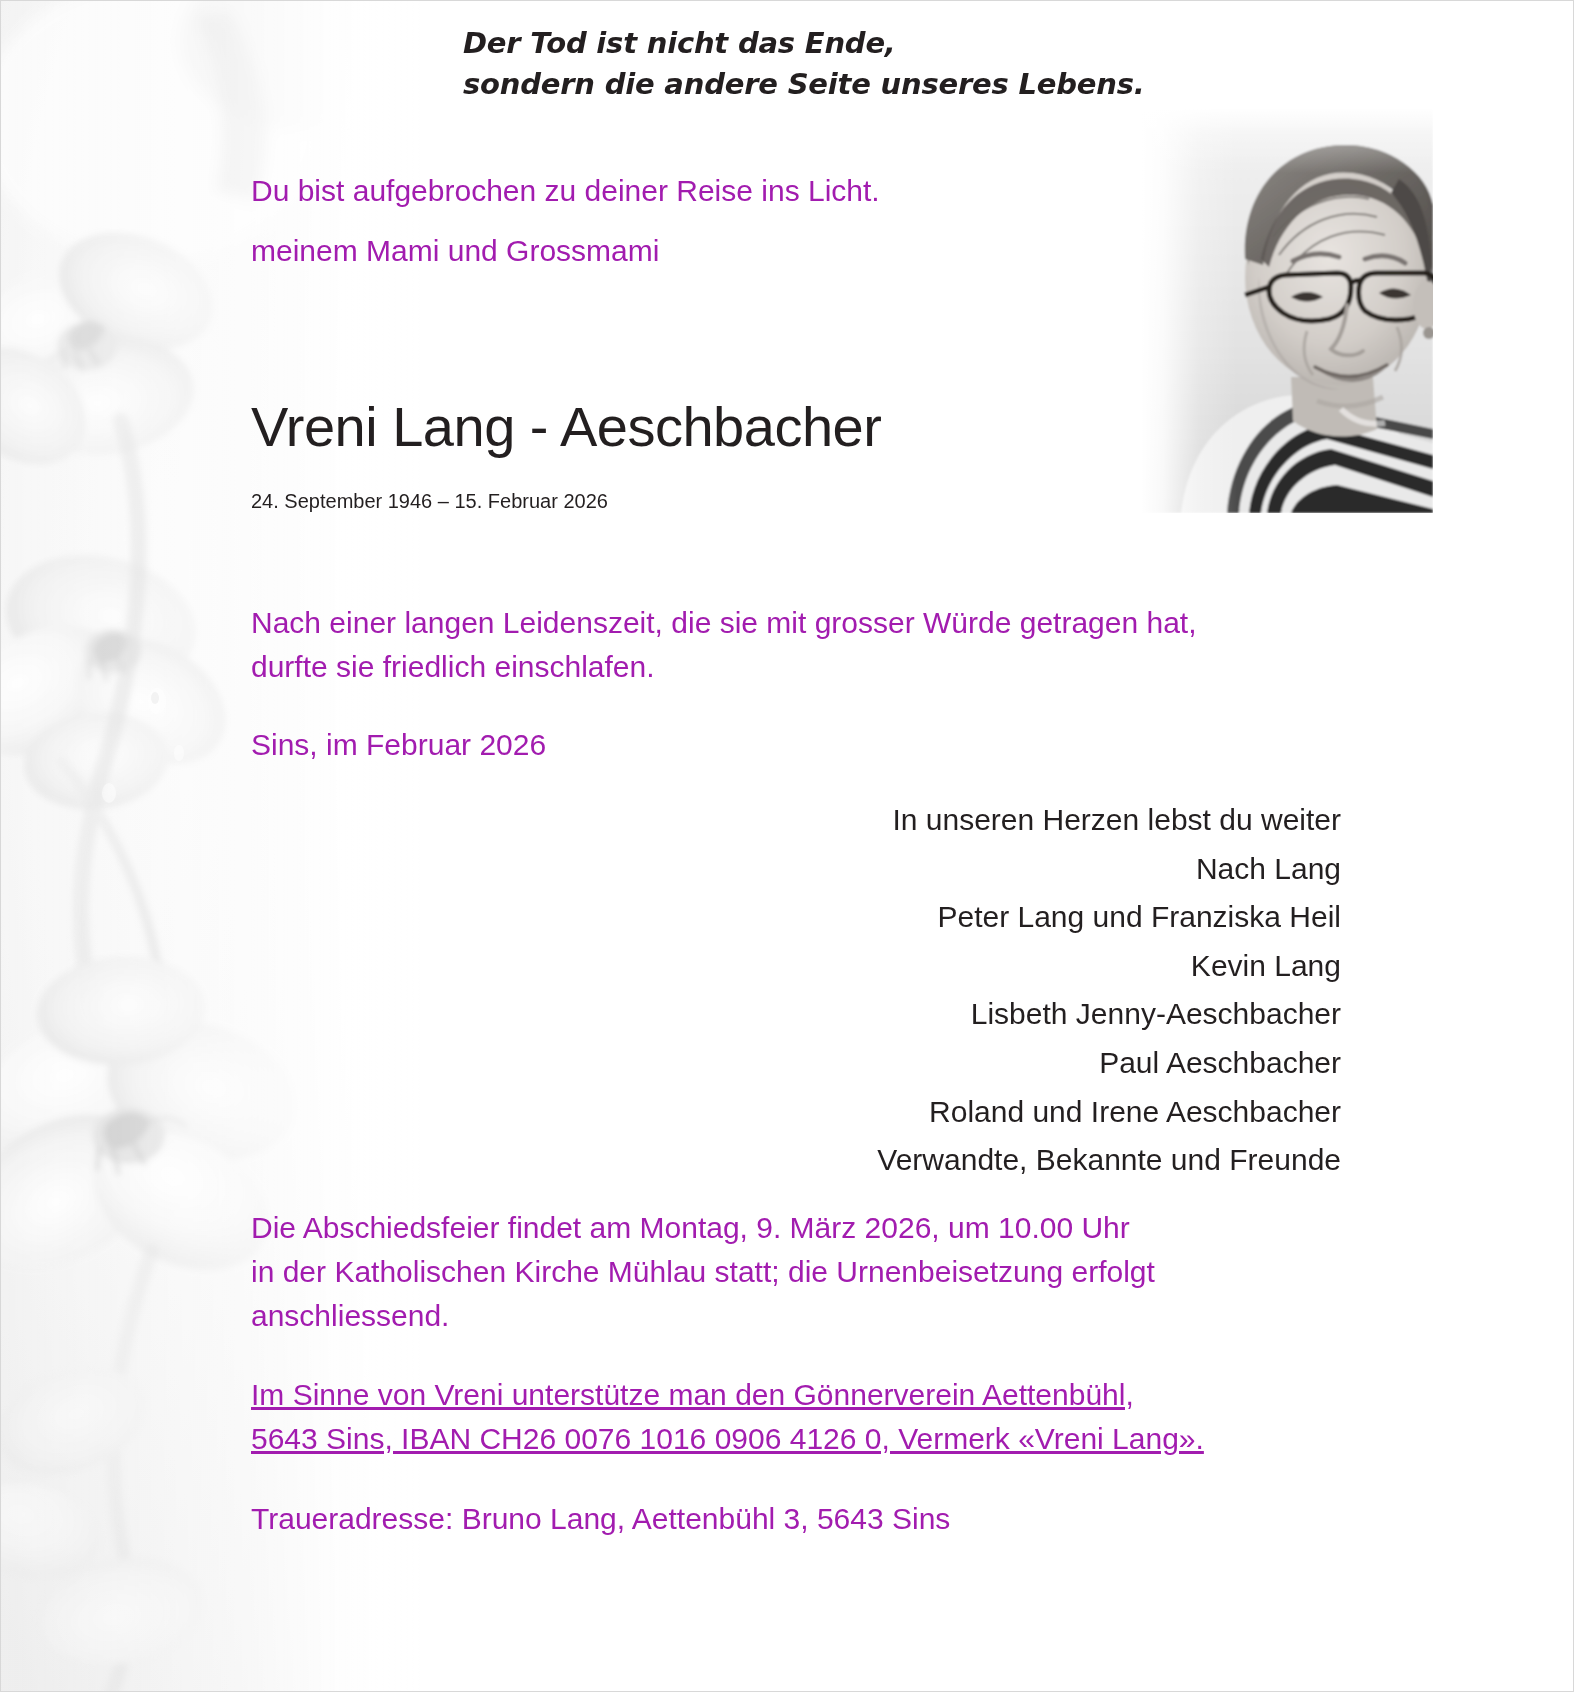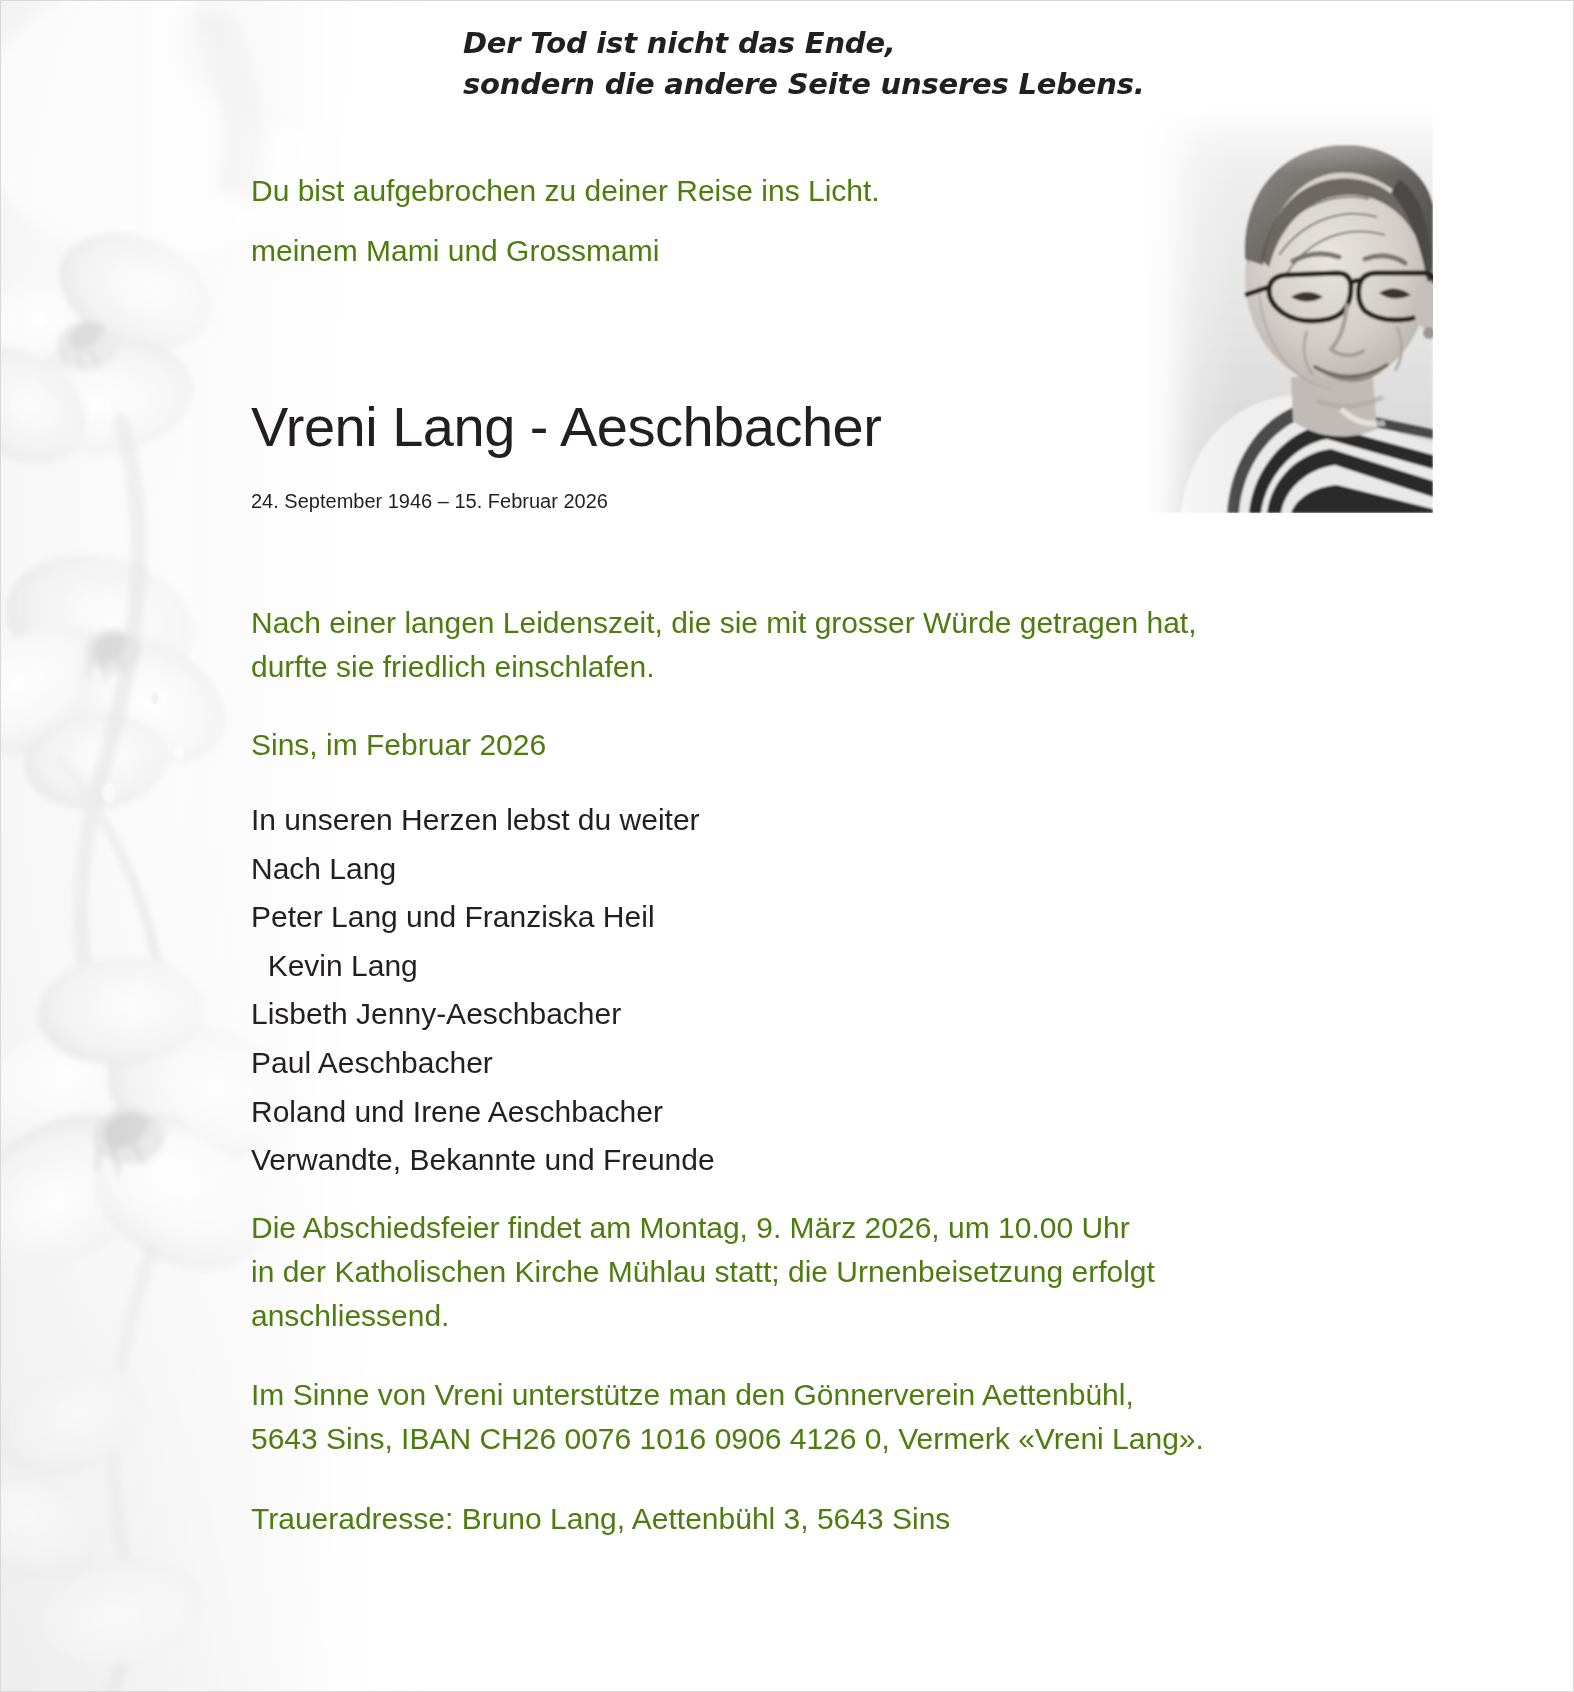--- a/index.html
+++ b/index.html
@@ -71,21 +71,21 @@
     letter-spacing: -0.2px;
   }
   .quote .ql { display: block; white-space: pre; font-weight: bold; }
   .quote .ql-1 { margin-left: 0px; }
 
   .block {
     position: absolute;
     left: 250px;
     font-size: 30px;
     line-height: 1.47;
-    color: #4d7c0f;
+    color: #a21caf;
   }
 
   .p-intro1 { top: 168px; width: 880px; }
   .p-intro2 { top: 228px; width: 880px; }
   .p-intro2 .ln { display: block; }
 
   .deceased-name {
     position: absolute;
     left: 250px;
     top: 398px;
@@ -110,32 +110,32 @@
   .p-passing { top: 600px; width: 1120px; }
   .p-passing .ln { display: block; }
 
   .p-place { top: 722px; width: 700px; }
 
   .family {
     position: absolute;
     left: 250px;
     top: 795px;
     width: 1090px;
-    text-align: left;
+    text-align: right;
     font-size: 30px;
     line-height: 1.62;
     color: #231f20;
   }
   .family .fam-line { display: block; white-space: pre; }
 
   .p-service { top: 1205px; width: 1110px; }
   .p-service .ln { display: block; }
 
   .p-donation { top: 1372px; width: 1110px; }
-  .p-donation .ln { display: block; }
+  .p-donation .ln { display: block; text-decoration: underline; }
 
   .p-address { top: 1496px; width: 1110px; }
 
   
   .portrait {
     position: absolute;
     right: 140px;
     top: 108px;
     width: 292px;
     height: 404px;

